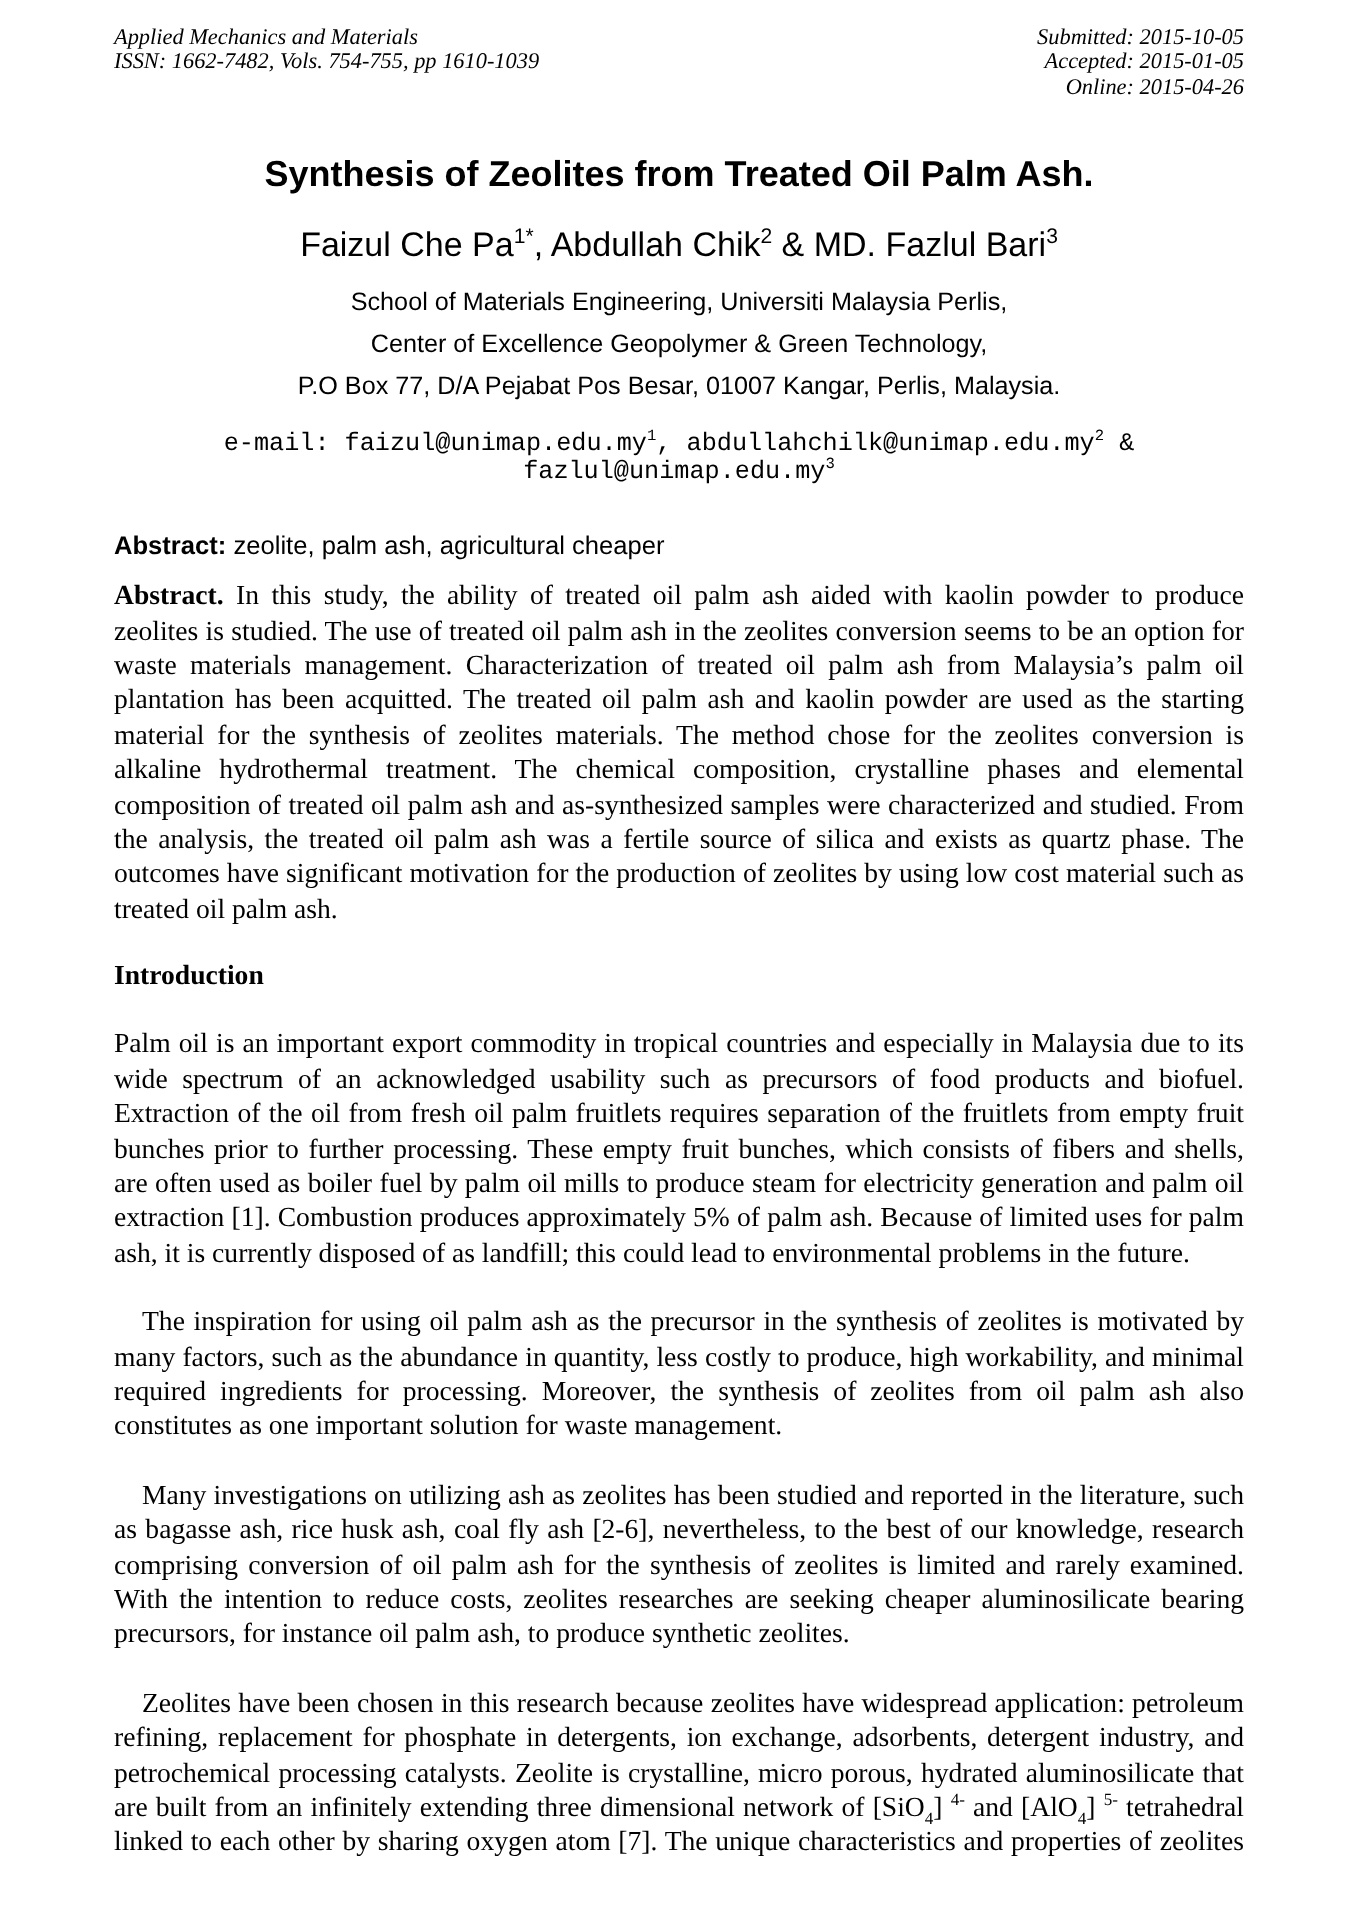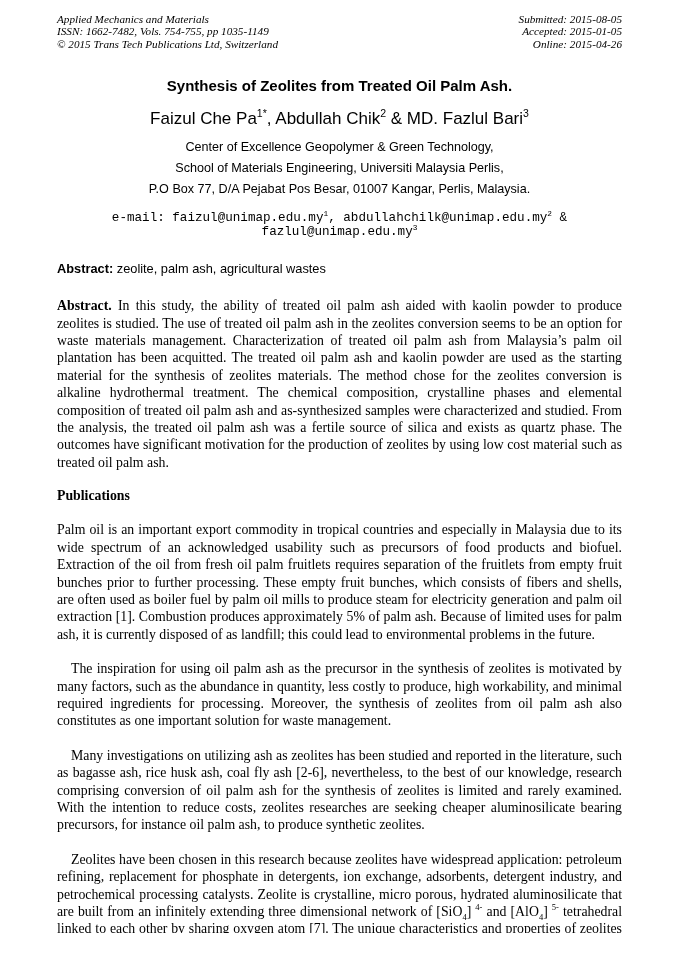--- a/index.html
+++ b/index.html
@@ -11,21 +11,21 @@
   
   .masthead { display:flex; justify-content:space-between; align-items:flex-start; }
   .mast-left, .mast-right {
     font-family:"Liberation Serif", serif; font-style:italic;
     font-size:11.2px; line-height:12.4px; white-space:nowrap;
   }
   .mast-right { text-align:right; }
   
   .title {
     margin:27px 0 0 0; text-align:center;
-    font-family:"Liberation Sans", sans-serif; font-weight:bold; font-size:15px;
+    font-family:"Liberation Sans", sans-serif; font-weight:bold; font-size:18px;
   }
   .authors {
     margin:15px 0 0 0; text-align:center;
     font-family:"Liberation Sans", sans-serif; font-size:17px; font-weight:400;
   }
   .affil {
     margin:0; text-align:center;
     font-family:"Liberation Sans", sans-serif; font-size:12.6px; line-height:21px;
   }
   .affil-block { margin-top:8px; }
@@ -39,62 +39,61 @@
   .keywords {
     margin:22px 0 0 0; font-family:"Liberation Sans", sans-serif; font-size:12.8px;
   }
   .keywords b { font-weight:bold; }
   
   .body {
     margin:0; text-align:justify; font-size:13.8px; line-height:17.4px;
     font-family:"Liberation Serif", serif;
   }
   .para-gap { margin-top:17px; }
-  .small-gap { margin-top:21px; }
+  .small-gap { margin-top:9px; }
   .indent { text-indent:14px; }
   .sect-heading {
     margin:17px 0 0 0; font-size:13.8px; font-weight:bold;
     font-family:"Liberation Serif", serif;
   }
 </style>
 </head>
 <body>
 
 <div class="page">
 
   <div class="masthead">
     <div class="mast-left">
       <div>Applied Mechanics and Materials</div>
-      <div>ISSN: 1662-7482, Vols. 754-755, pp 1035-1149</div>
-      <div>© 2015 Trans Tech Publications Ltd, Switzerland</div>
+      <div>ISSN: 1662-7482, Vols. 754-755, pp 1610-1039</div>
     </div>
     <div class="mast-right">
-      <div>Submitted: 2015-08-05</div>
+      <div>Submitted: 2015-10-05</div>
       <div>Accepted: 2015-01-05</div>
       <div>Online: 2015-04-26</div>
     </div>
   </div>
 
   <h1 class="title">Synthesis of Zeolites from Treated Oil Palm Ash.</h1>
 
   <p class="authors">Faizul Che Pa<sup>1*</sup>, Abdullah Chik<sup>2</sup> &amp; MD. Fazlul Bari<sup>3</sup></p>
 
   <div class="affil-block">
+    <p class="affil">School of Materials Engineering, Universiti Malaysia Perlis,</p>
     <p class="affil">Center of Excellence Geopolymer &amp; Green Technology,</p>
-    <p class="affil">School of Materials Engineering, Universiti Malaysia Perlis,</p>
     <p class="affil">P.O Box 77, D/A Pejabat Pos Besar, 01007 Kangar, Perlis, Malaysia.</p>
   </div>
 
   <p class="email-line">e-mail: faizul@unimap.edu.my<sup>1</sup>, abdullahchilk@unimap.edu.my<sup>2</sup> &amp; fazlul@unimap.edu.my<sup>3</sup></p>
 
-  <p class="keywords"><b>Abstract:</b><span> zeolite, palm ash, agricultural wastes</span></p>
+  <p class="keywords"><b>Abstract:</b><span> zeolite, palm ash, agricultural cheaper</span></p>
 
   <p class="body small-gap"><b>Abstract.</b><span> In this study, the ability of treated oil palm ash aided with kaolin powder to produce zeolites is studied. The use of treated oil palm ash in the zeolites conversion seems to be an option for waste materials management. Characterization of treated oil palm ash from Malaysia’s palm oil plantation has been acquitted. The treated oil palm ash and kaolin powder are used as the starting material for the synthesis of zeolites materials. The method chose for the zeolites conversion is alkaline hydrothermal treatment. The chemical composition, crystalline phases and elemental composition of treated oil palm ash and as-synthesized samples were characterized and studied. From the analysis, the treated oil palm ash was a fertile source of silica and exists as quartz phase. The outcomes have significant motivation for the production of zeolites by using low cost material such as treated oil palm ash.</span></p>
 
-  <h2 class="sect-heading">Publications</h2>
+  <h2 class="sect-heading">Introduction</h2>
 
   <p class="body para-gap">Palm oil is an important export commodity in tropical countries and especially in Malaysia due to its wide spectrum of an acknowledged usability such as precursors of food products and biofuel. Extraction of the oil from fresh oil palm fruitlets requires separation of the fruitlets from empty fruit bunches prior to further processing. These empty fruit bunches, which consists of fibers and shells, are often used as boiler fuel by palm oil mills to produce steam for electricity generation and palm oil extraction [1]. Combustion produces approximately 5% of palm ash. Because of limited uses for palm ash, it is currently disposed of as landfill; this could lead to environmental problems in the future.</p>
 
   <p class="body para-gap indent">The inspiration for using oil palm ash as the precursor in the synthesis of zeolites is motivated by many factors, such as the abundance in quantity, less costly to produce, high workability, and minimal required ingredients for processing. Moreover, the synthesis of zeolites from oil palm ash also constitutes as one important solution for waste management.</p>
 
   <p class="body para-gap indent">Many investigations on utilizing ash as zeolites has been studied and reported in the literature, such as bagasse ash, rice husk ash, coal fly ash [2-6], nevertheless, to the best of our knowledge, research comprising conversion of oil palm ash for the synthesis of zeolites is limited and rarely examined. With the intention to reduce costs, zeolites researches are seeking cheaper aluminosilicate bearing precursors, for instance oil palm ash, to produce synthetic zeolites.</p>
 
   <p class="body para-gap indent">Zeolites have been chosen in this research because zeolites have widespread application: petroleum refining, replacement for phosphate in detergents, ion exchange, adsorbents, detergent industry, and petrochemical processing catalysts. Zeolite is crystalline, micro porous, hydrated aluminosilicate that are built from an infinitely extending three dimensional network of [SiO<sub>4</sub>] <sup>4-</sup> and [AlO<sub>4</sub>] <sup>5-</sup> tetrahedral linked to each other by sharing oxygen atom [7]. The unique characteristics and properties of zeolites have enabled them to be widely used in many applications.</p>
 
   <p class="body para-gap">The aim of this study is to investigate the suitability of treated oil palm ash for alkaline hydrothermal zeolites synthesis.</p>

